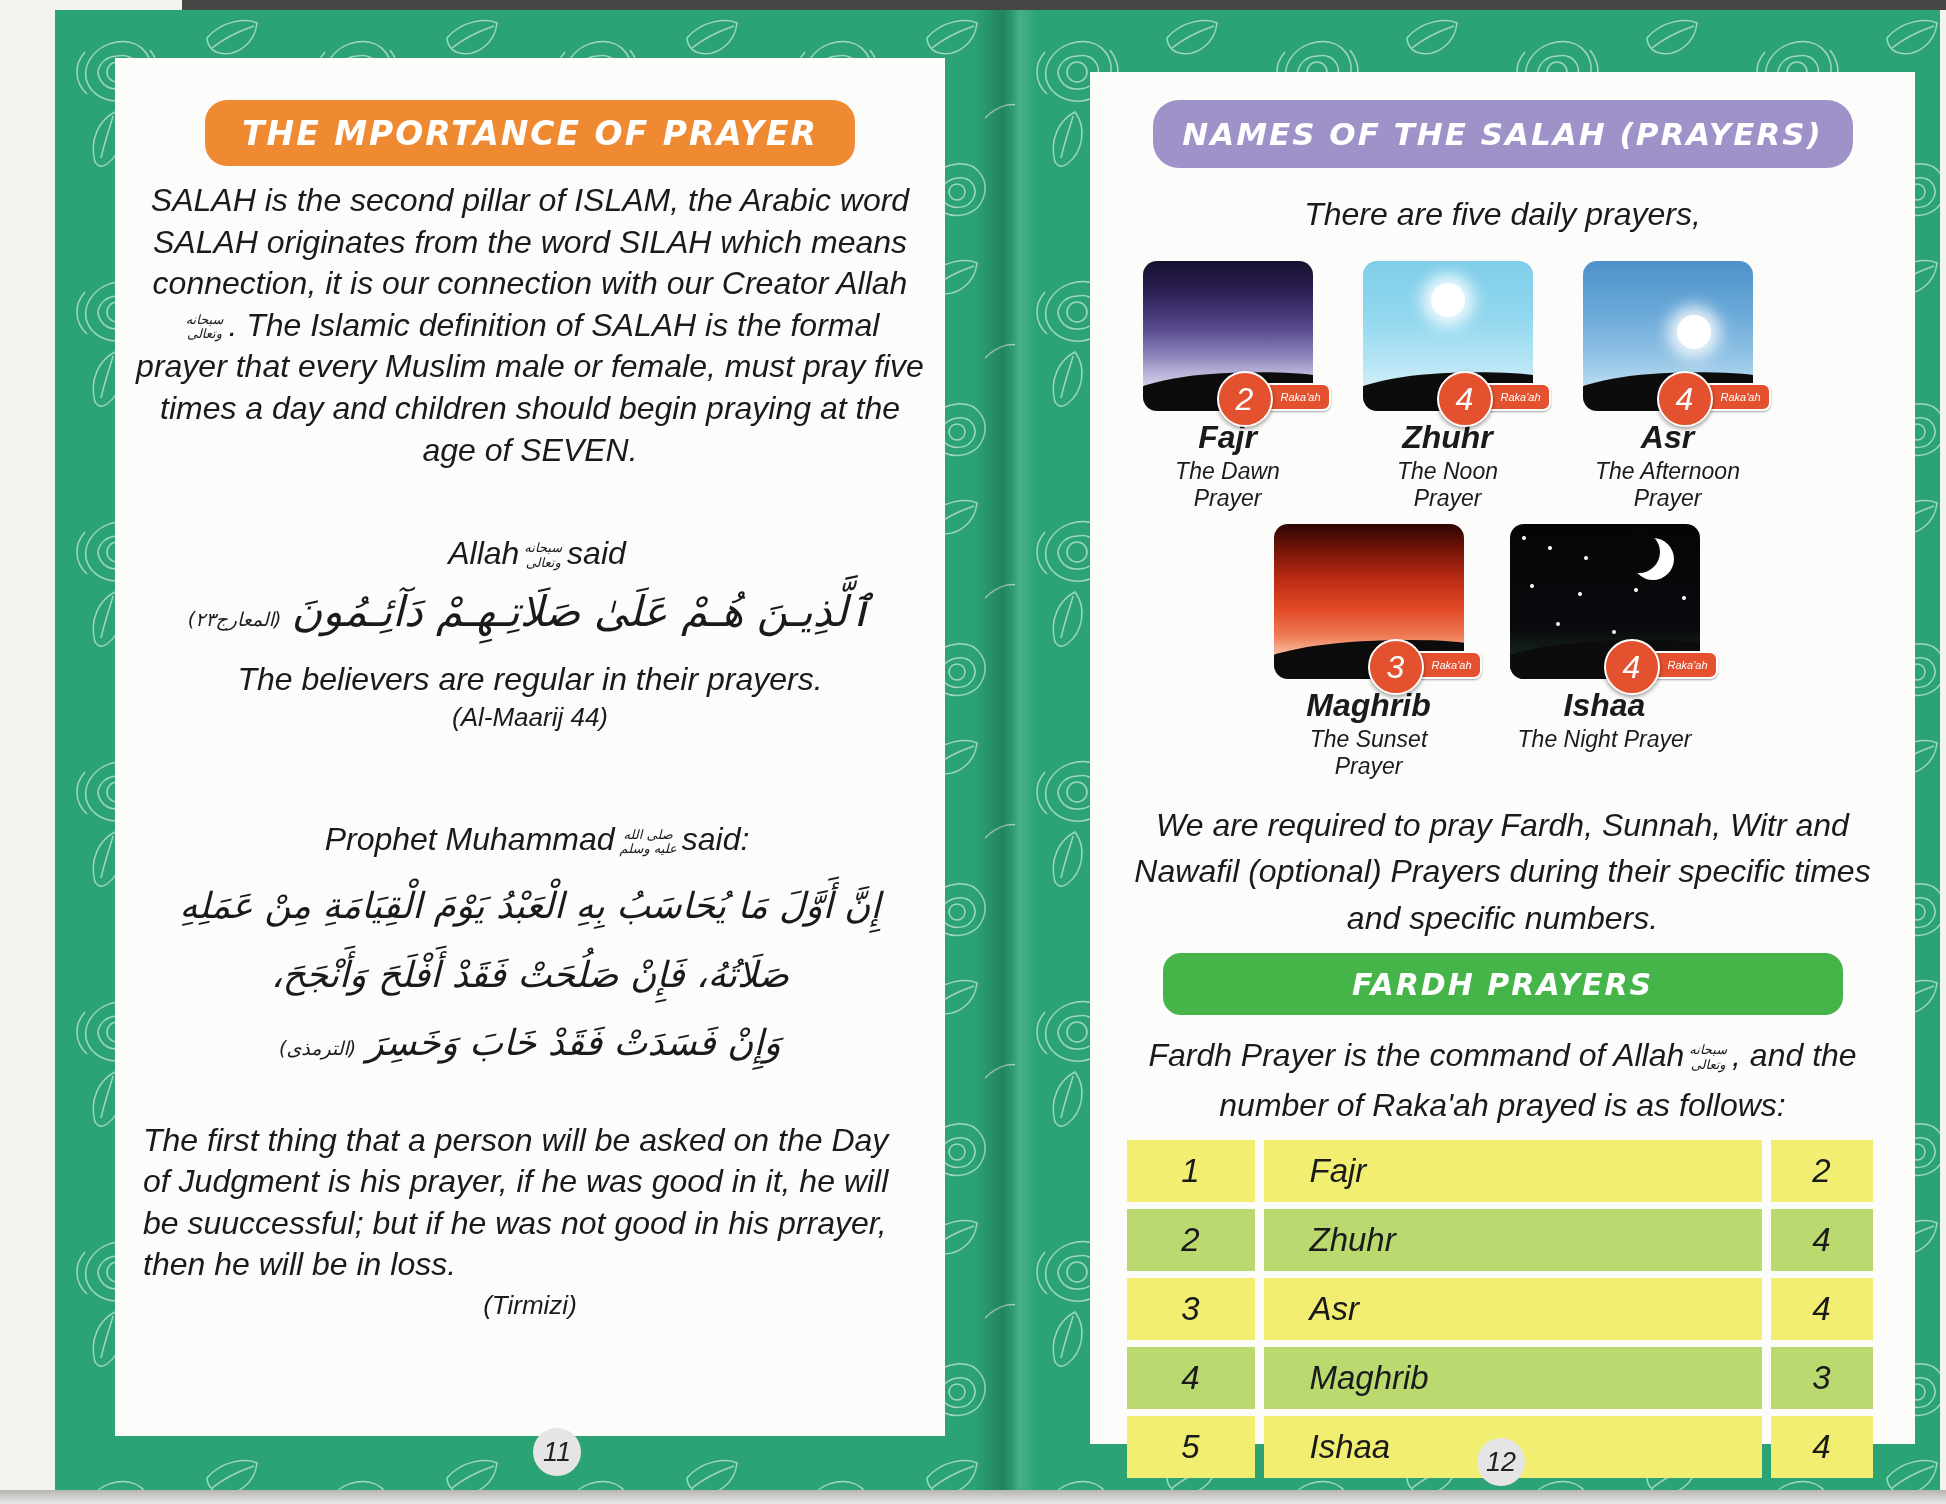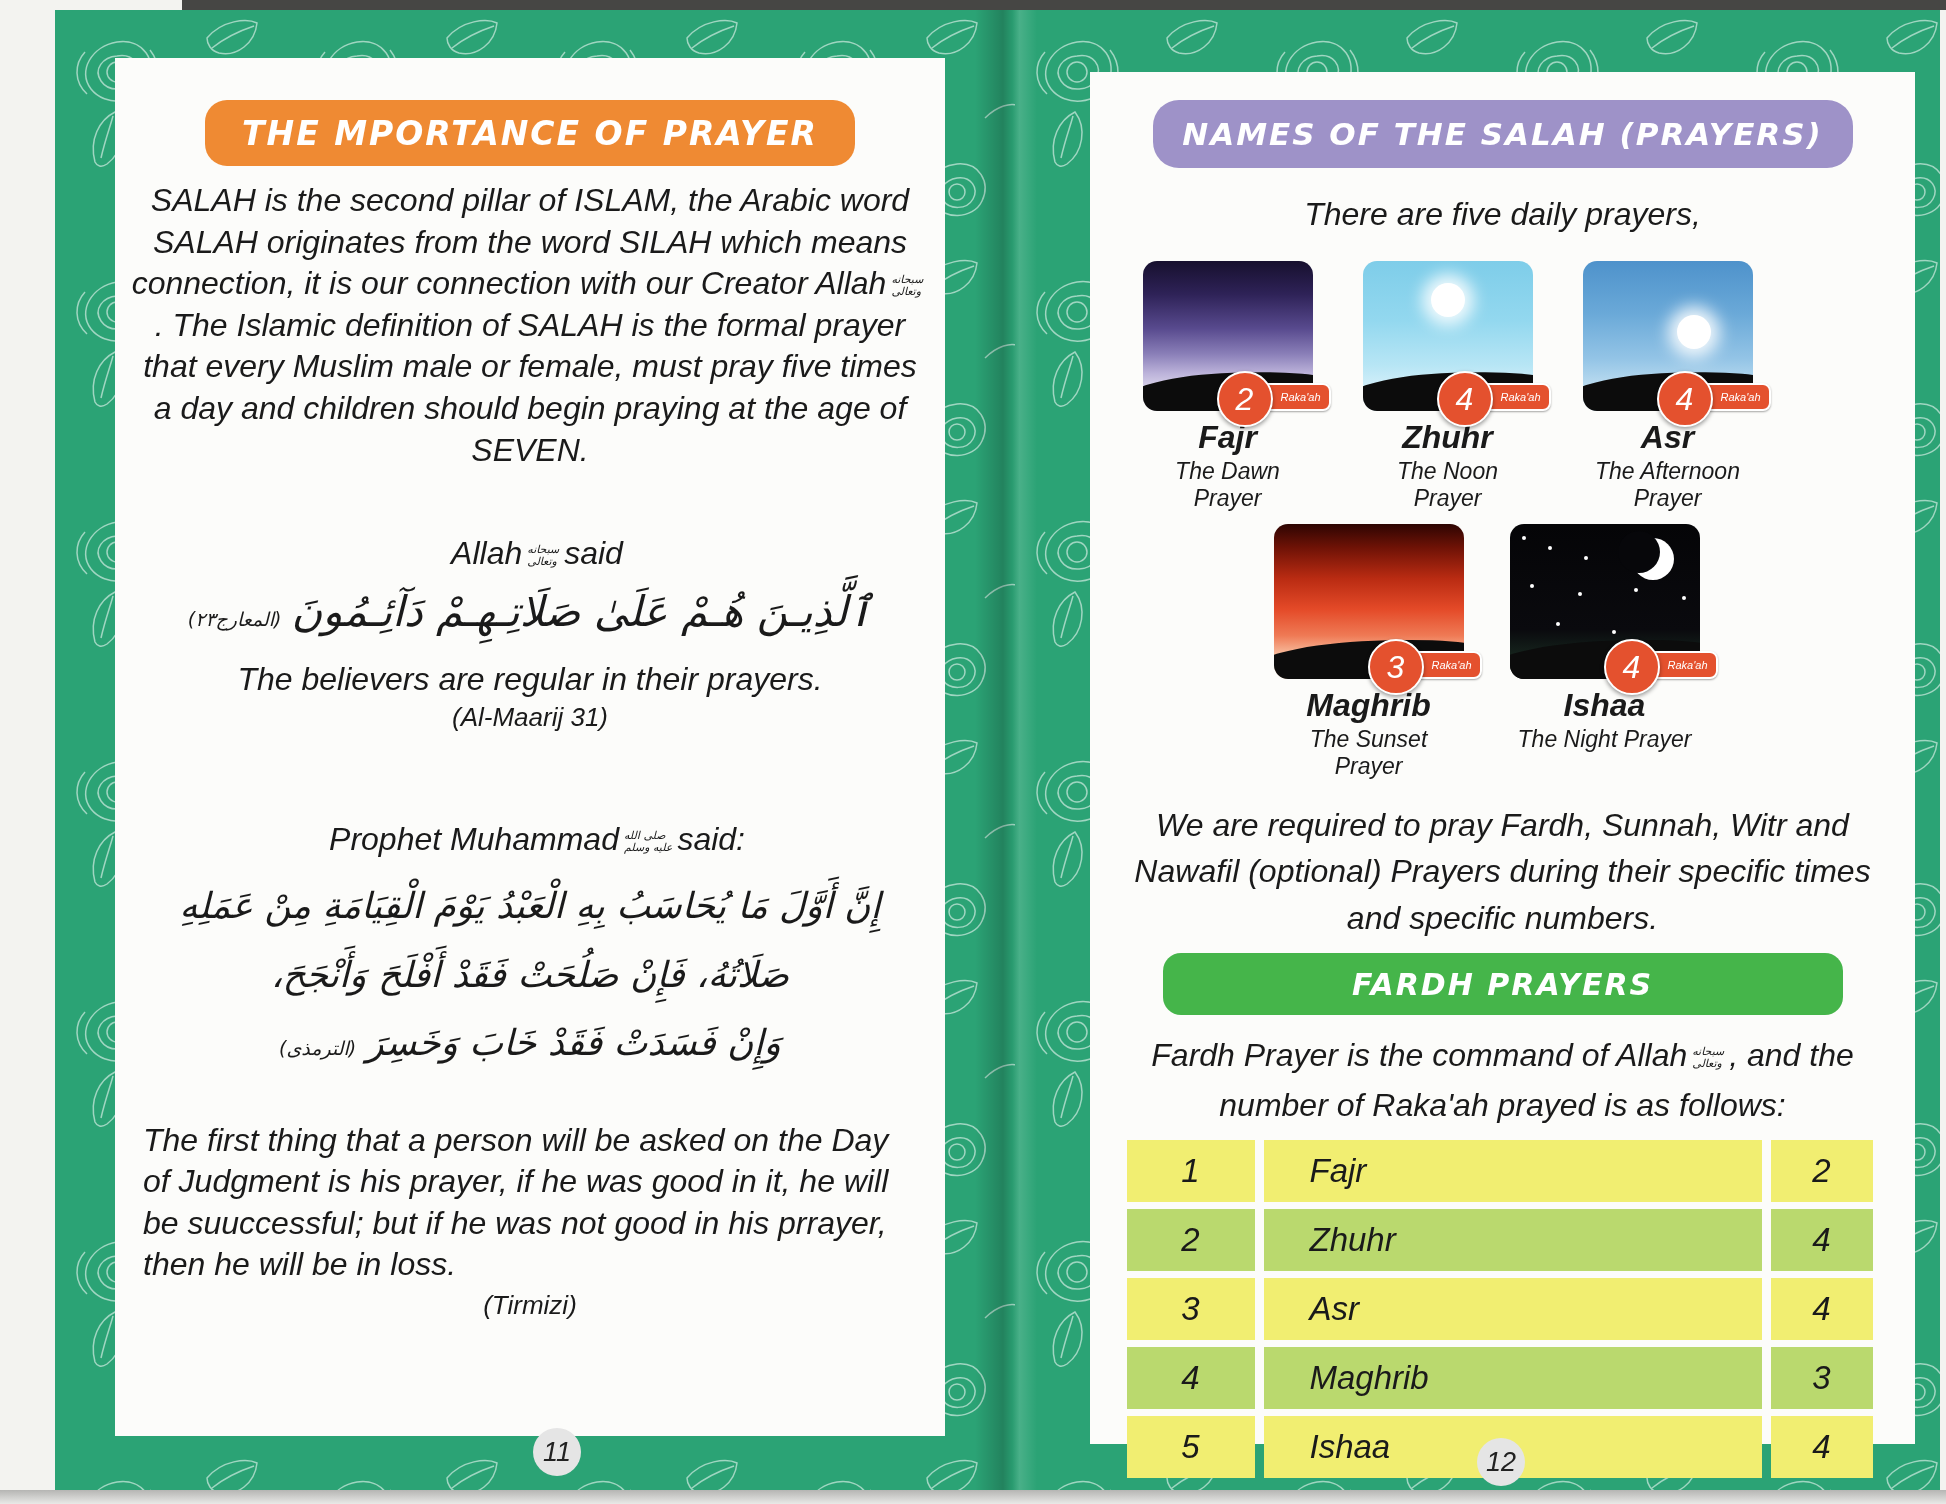--- a/index.html
+++ b/index.html
@@ -21,22 +21,22 @@
   .banner span{font-family:"DejaVu Sans",sans-serif;font-weight:bold;color:#fff;
                letter-spacing:2px;white-space:nowrap;}
   .banner-orange{margin:42px auto 0;width:650px;height:66px;background:#ef8a33;}
   .banner-orange span{font-size:33px;}
   .banner-purple{margin:28px auto 0;width:700px;height:68px;background:#9e92c8;border-radius:26px;}
   .banner-purple span{font-size:31px;}
   .banner-green{margin:12px auto 0;width:680px;height:62px;background:#45b54a;border-radius:18px;}
   .banner-green span{font-size:30px;}
 
   .intro{margin:14px 16px 0;font-size:32px;line-height:1.3;text-align:center;}
-  .sym{display:inline-block;font-family:"DejaVu Sans",sans-serif;font-size:11px;line-height:1.1;
-       vertical-align:middle;margin:0 5px;direction:rtl;text-align:left;white-space:pre-line;}
+  .sym{display:inline-block;font-family:"DejaVu Sans",sans-serif;font-size:13px;line-height:1.1;
+       vertical-align:middle;margin:0 5px;direction:rtl;text-align:center;white-space:pre-line;}
   .said-line{margin-top:64px;text-align:center;font-size:32px;padding-left:14px;}
   .said-line.prophet{margin-top:88px;}
   .verse{margin-top:6px;direction:rtl;text-align:center;font-family:"DejaVu Sans",sans-serif;
          font-size:42px;line-height:1.6;white-space:nowrap;}
   .ar-ref{font-size:19px;margin-right:10px;font-family:"DejaVu Sans",sans-serif;}
   .v-trans{margin-top:16px;font-size:32px;text-align:center;}
   .v-ref{margin-top:4px;font-size:26px;text-align:center;}
   .hadith{margin-top:14px;direction:rtl;text-align:center;font-family:"DejaVu Sans",sans-serif;
           font-size:36px;line-height:1.9;}
   .h-line{white-space:nowrap;}
@@ -137,21 +137,21 @@
 
       <div class="said-line">
         <span>Allah</span><span class="sym">سبحانه
 وتعالى</span><span>said</span>
       </div>
 
       <div class="verse">
         <span>ٱلَّذِيـنَ هُـمْ عَلَىٰ صَلَاتِـهِـمْ دَآئِـمُونَ</span><span class="ar-ref">(المعارج٢٣)</span>
       </div>
       <div class="v-trans">The believers are regular in their prayers.</div>
-      <div class="v-ref">(Al-Maarij 31)</div>
+      <div class="v-ref">(Al-Maarij 44)</div>
 
       <div class="said-line prophet">
         <span>Prophet Muhammad</span><span class="sym">صلى الله
 عليه وسلم</span><span>said:</span>
       </div>
 
       <div class="hadith">
         <div class="h-line">إِنَّ أَوَّلَ مَا يُحَاسَبُ بِهِ الْعَبْدُ يَوْمَ الْقِيَامَةِ مِنْ عَمَلِهِ</div>
         <div class="h-line">صَلَاتُهُ، فَإِنْ صَلُحَتْ فَقَدْ أَفْلَحَ وَأَنْجَحَ،</div>
         <div class="h-line">

